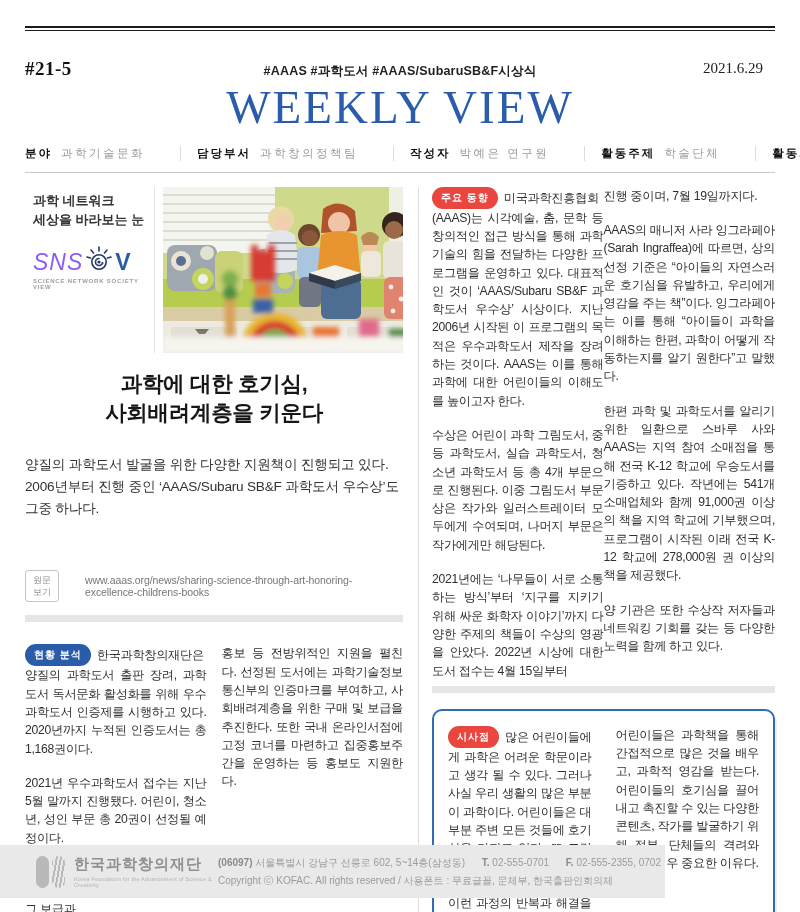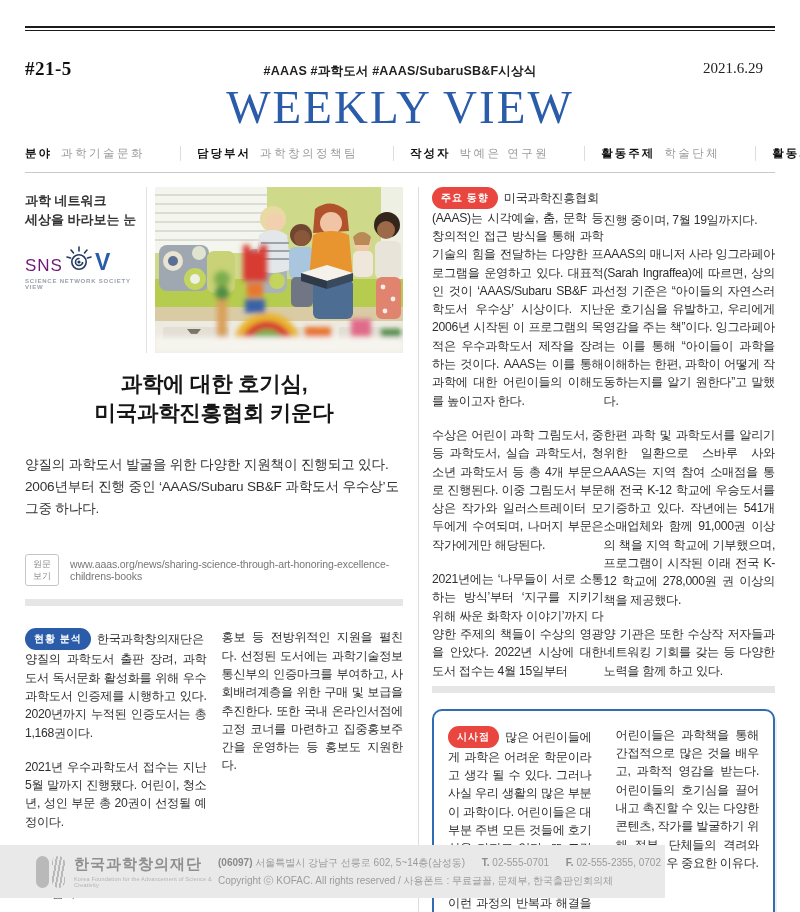--- a/index.html
+++ b/index.html
@@ -21,43 +21,43 @@
   .meta-item + .meta-item { border-left:1px solid #ddd; padding-left:16px;margin-left:35px; }
   .meta-label { font-weight:700; color:#111; letter-spacing:2px; }
   .meta-value { color:#9a9a9a; letter-spacing:2.5px; }
   
   .main { display:flex; margin:14px 25px 0; align-items:stretch; }
   .left-col { width:378px; flex:none; }
   .main-divider { width:1px; background:#ddd; margin-left:15px; flex:none; }
   .right-cols { flex:1; padding-left:13px; display:flex; flex-direction:column; }
   
   .left-top { display:flex; }
-  .sns-block { width:116px; flex:none; padding-top:4px; }
+  .sns-block { width:116px; flex:none; padding-top:4px;margin-left:8px; }
   .sns-tagline { font-size:13px; font-weight:700; color:#333; line-height:1.5; }
   .sns-logo { margin-top:16px; display:flex; align-items:flex-end; gap:1px; }
-  .sns-letters { font-size:17px; font-weight:400; color:#701a75; letter-spacing:1px; line-height:1; }
+  .sns-letters { font-size:23px; font-weight:400; color:#8b5cf6; letter-spacing:1px; line-height:1;font-style:italic; }
   .sns-v { font-size:23px; font-weight:700; color:#2a5caa; line-height:1; }
   .sns-caption { font-size:6px; color:#9aa0a8; letter-spacing:.8px; margin-top:4px; font-weight:700; }
   .photo-divider { width:1px; background:#e2e2e2; margin:0 8px 0 5px; flex:none; }
   .photo-frame { flex:1; height:166px; overflow:hidden; background:#d3dd86; }
   .photo-frame svg { display:block; }
   
   .headline { margin-top:17px; text-align:center; font-size:21.5px; font-weight:700; color:#161616; line-height:1.38; letter-spacing:-.3px; }
   .lead { margin-top:25px; font-size:13.6px; line-height:1.62; color:#333; letter-spacing:-.2px; }
-  .source-row { margin-top:34px; display:flex; align-items:center; gap:11px; }
+  .source-row { margin-top:50px; display:flex; align-items:center; gap:26px; }
   .source-btn { flex:none; border:1px solid #c6c6c6; border-radius:3px; padding:3px 7px; font-size:9px; color:#8a8a8a; text-align:center; line-height:1.35; cursor:pointer; background:#fff; }
   .source-url { font-size:10.5px; color:#767676; letter-spacing:-.1px; text-decoration:none; cursor:pointer; }
   .gray-bar { height:7px; background:#e6e6e6; }
   .bar-left { margin-top:13px; }
   
   .col-text { font-size:12.2px; line-height:1.5; color:#2f2f2f; letter-spacing:-.3px; text-align:justify; }
   .col-text p + p { margin-top:16px; }
   .status-section { margin-top:22px; display:flex; gap:15px; }
   .status-col { flex:1; }
-  .trend-columns { display:flex; min-height:432px;align-items:flex-end; }
+  .trend-columns { display:flex; min-height:432px; }
   .trend-col { flex:1; }
   .badge { display:inline-block; border-radius:999px; color:#fff; font-size:10px; font-weight:700; padding:3px 9px 4px; margin-right:6px; letter-spacing:1px; vertical-align:1px; white-space:nowrap; }
   .badge-blue { background:#2a5caa; }
   .badge-red { background:#e8463f; }
   .bar-right { margin-top:6px; }
   
   .imp-box { margin-top:16px; border:2px solid #2e6db4; border-radius:10px; padding:15px 14px 14px; display:flex; gap:24px; background:#fff; box-shadow:2px 3px 0 rgba(0,0,0,.07); }
   .imp-col { flex:1; }
   
   .footer { position:absolute; left:0; top:845px; width:665px; height:53px; background:#e9e9e9; display:flex; align-items:center; padding-left:36px; }
@@ -237,21 +237,21 @@
               <rect x="196" y="132" width="20" height="20" fill="#e06a8a"></rect>
               <rect x="226" y="142" width="20" height="20" fill="#4e8e44"></rect>
               <rect x="0" y="150" width="248" height="16" fill="#f6f4ee"></rect>
             </g>
           </svg>
         </div>
       </div>
 
       <div class="headline">
         <div>과학에 대한 호기심,</div>
-        <div>미국과학진흥협회 키운다</div>
+        <div>사회배려계층을 키운다</div>
       </div>
 
       <p class="lead">양질의 과학도서 발굴을 위한 다양한 지원책이 진행되고 있다.  2006년부터 진행 중인 ‘AAAS/Subaru SB&amp;F 과학도서 우수상’도 그중 하나다.</p>
 
       <div class="source-row">
         <div class="source-btn">
           <div>원문</div>
           <div>보기</div>
         </div>
         <span class="source-url">www.aaas.org/news/sharing-science-through-art-honoring-excellence-childrens-books</span>

